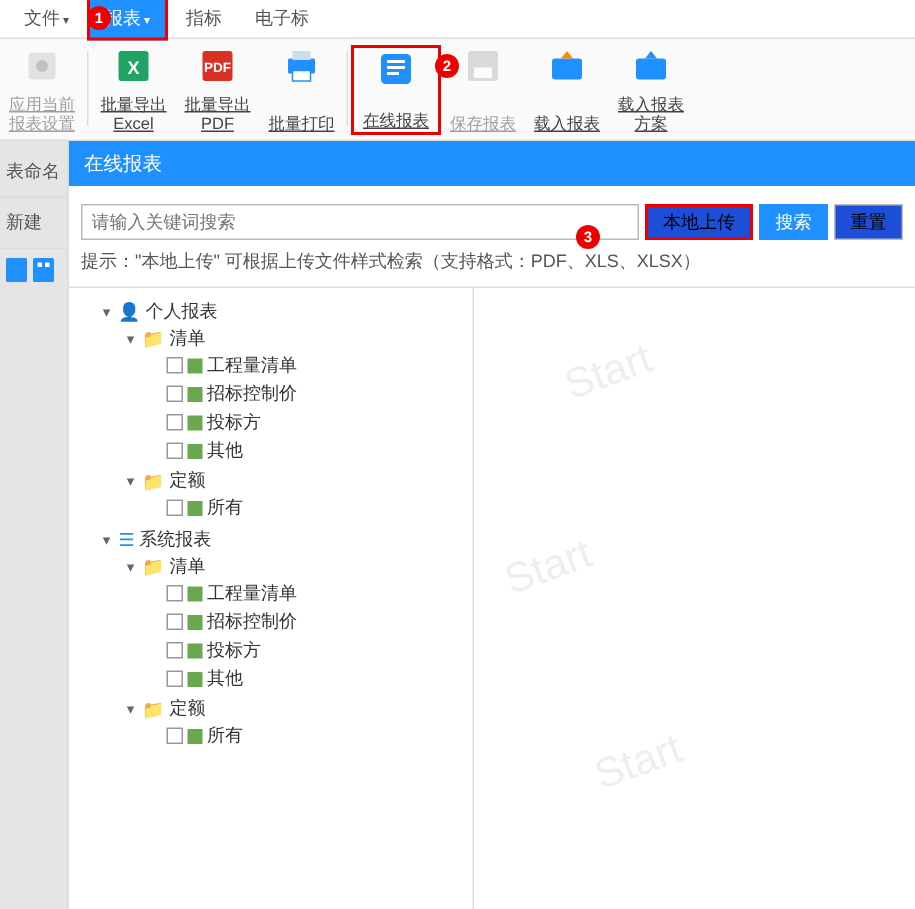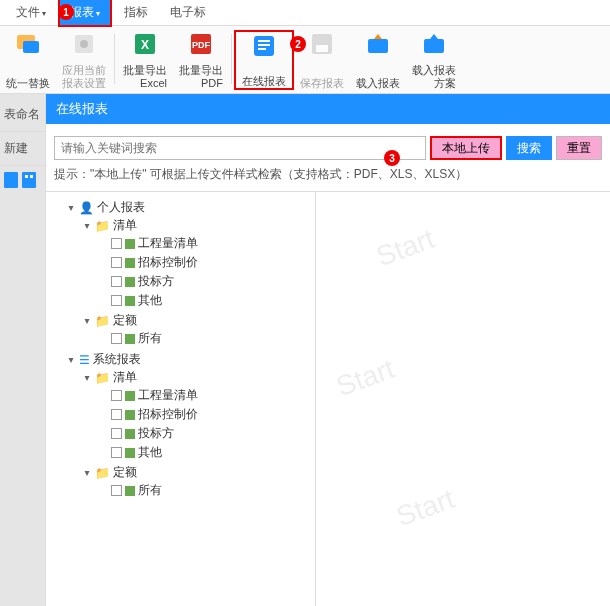--- a/index.html
+++ b/index.html
@@ -6,37 +6,37 @@
 body { font-family: "Microsoft YaHei", Arial, sans-serif; font-size: 12px; color: #333; background: #fff; width: 610px; height: 606px; overflow: hidden; position: relative; }
 
 .menubar { display: flex; align-items: center; height: 26px; border-bottom: 1px solid #ddd; padding-left: 6px; gap: 2px; font-family: Liberation Serif, serif; }
 .menu-item { padding: 4px 10px; cursor: pointer; color: #555; }
 .menu-item.active { background: #1e90ff; color: #fff; }
 .dropdown-arrow { font-size: 8px; margin-left: 2px; }
 
 .toolbar { display: flex; align-items: flex-start; height: 68px; border-bottom: 1px solid #ddd; padding: 4px 0; background: #fafafa; }
 .tool-group { display: flex; flex-direction: column; align-items: center; padding: 0 6px; cursor: pointer; height: 60px; justify-content: space-between; }
 .tool-icon { width: 28px; height: 28px; display: flex; align-items: center; justify-content: center; }
-.tool-label { font-size: 11px; text-align: right; line-height: 13px; color: #444; }
+.tool-label { font-size: 11px; text-align: center; line-height: 13px; color: #444; text-decoration: underline; }
 .tool-sep { width: 1px; background: #ddd; height: 50px; margin: 4px 2px; }
 
 .callout-red { border: 2px solid #e00; }
 .badge { position: absolute; width: 16px; height: 16px; border-radius: 50%; background: #e00; color: #fff; font-size: 10px; display: flex; align-items: center; justify-content: center; font-weight: bold; z-index: 10; }
 
 .main-area { display: flex; height: calc(100% - 94px); }
 .left-strip { width: 46px; border-right: 1px solid #ddd; padding-top: 6px; background: #e5e5e5; }
 .left-strip-item { padding: 6px 4px; font-size: 12px; color: #555; text-align: left; cursor: pointer; }
 .left-strip-icons { display: flex; gap: 4px; padding: 4px; }
 
 .content { flex: 1; display: flex; flex-direction: column; }
 .blue-header { background: #1e90ff; color: #fff; padding: 6px 10px; font-size: 13px; }
 
 .search-row { display: flex; align-items: flex-end; padding: 12px 8px 6px 8px; gap: 4px; }
 .search-input { flex: 1; height: 24px; border: 1px solid #bbb; padding: 0 6px; font-size: 12px; color: #999; }
-.btn { height: 24px; padding: 0 10px; border: 1px solid #bbb; background: #f9a8d4; cursor: pointer; font-size: 12px; }
+.btn { height: 24px; padding: 0 10px; border: 1px solid #bbb; background: #1d4ed8; cursor: pointer; font-size: 12px; }
 .btn.primary { background: #1e90ff; color: #fff; border-color: #1e90ff; }
 .btn.outlined-red { border: 2px solid #e00; }
 
 .hint-row { padding: 0 8px 8px 8px; color: #555; font-size: 12px; }
 
 .body-split { display: flex; flex: 1; border-top: 1px solid #ddd; }
 .tree-panel { width: 270px; border-right: 1px solid #ddd; padding: 6px 4px; overflow: auto; background: #fff; }
 .preview-panel { flex: 1; background: #fff; position: relative; }
 
 .tree ul { list-style: none; padding-left: 16px; }
@@ -64,29 +64,20 @@
 <div class="badge" style="top:150px; left:384px;">3</div>
 
 <div class="menubar">
   <div class="menu-item"><span>文件</span><span class="dropdown-arrow">▾</span></div>
   <div class="menu-item active callout-red"><span>报表</span><span class="dropdown-arrow">▾</span></div>
   <div class="menu-item">指标</div>
   <div class="menu-item">电子标</div>
 </div>
 
 <div class="toolbar">
-  <div class="tool-group">
-    <span class="tool-icon">
-        <svg width="26" height="26">
-          <rect x="2" y="4" width="18" height="14" rx="2" fill="#ffb84d"></rect>
-          <rect x="8" y="10" width="16" height="12" rx="2" fill="#1e90ff"></rect>
-        </svg>
-      </span>
-    <span class="tool-label">统一替换</span>
-  </div>
   <div class="tool-group" style="opacity:.5">
     <span class="tool-icon">
         <svg width="26" height="26">
           <rect x="4" y="4" width="18" height="18" rx="2" fill="#ccc"></rect>
           <circle cx="13" cy="13" r="4" fill="#888"></circle>
         </svg>
       </span>
     <span class="tool-label" style="white-space:pre">应用当前
 报表设置</span>
   </div>
@@ -103,20 +94,30 @@
   </div>
   <div class="tool-group">
     <span class="tool-icon">
         <svg width="26" height="26">
           <rect x="3" y="3" width="20" height="20" rx="2" fill="#d93025"></rect>
           <text x="13" y="17" font-size="9" fill="#fff" text-anchor="middle" font-weight="bold">PDF</text>
         </svg>
       </span>
     <span class="tool-label" style="white-space:pre">批量导出
 PDF</span>
+  </div>
+  <div class="tool-group">
+    <span class="tool-icon">
+        <svg width="26" height="26">
+          <rect x="4" y="8" width="18" height="10" rx="1" fill="#1e90ff"></rect>
+          <rect x="7" y="3" width="12" height="6" fill="#cde"></rect>
+          <rect x="7" y="16" width="12" height="7" fill="#fff" stroke="#1e90ff"></rect>
+        </svg>
+      </span>
+    <span class="tool-label">批量打印</span>
   </div>
   <div class="tool-sep"></div>
   <div class="tool-group callout-red">
     <span class="tool-icon">
         <svg width="26" height="26">
           <rect x="3" y="3" width="20" height="20" rx="3" fill="#1e90ff"></rect>
           <rect x="7" y="7" width="12" height="2" fill="#fff"></rect>
           <rect x="7" y="11" width="12" height="2" fill="#fff"></rect>
           <rect x="7" y="15" width="8" height="2" fill="#fff"></rect>
         </svg>

